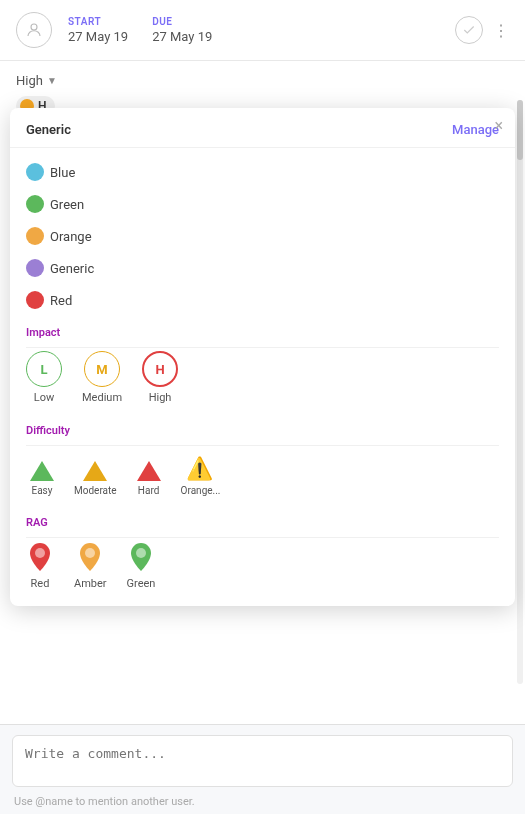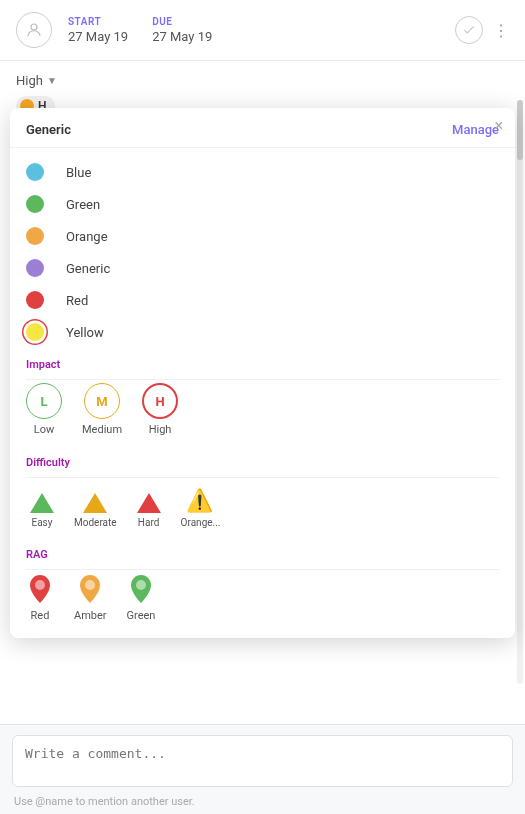--- a/index.html
+++ b/index.html
@@ -179,21 +179,21 @@
       margin: 0 0 8px 0;
     }
 
     .color-list {
       padding: 0 16px;
     }
 
     .color-item {
       display: flex;
       align-items: center;
-      gap: 22px;
+      gap: 6px;
       padding: 7px 0;
       cursor: pointer;
     }
 
     .color-dot {
       width: 18px;
       height: 18px;
       border-radius: 50%;
       flex-shrink: 0;
     }
@@ -445,24 +445,20 @@
           <span class="color-label">Orange</span>
         </div>
         <div class="color-item">
           <div class="color-dot" style="background: rgb(155, 127, 212);"></div>
           <span class="color-label">Generic</span>
         </div>
         <div class="color-item">
           <div class="color-dot" style="background: rgb(224, 64, 64);"></div>
           <span class="color-label">Red</span>
         </div>
-        <div class="color-item selected">
-          <div class="color-dot" style="background: rgb(245, 230, 66); box-shadow: rgb(255, 255, 255) 0px 0px 0px 2.5px, rgb(224, 64, 64) 0px 0px 0px 4px;"></div>
-          <span class="color-label">Yellow</span>
-        </div>
       </div>
 
     <div class="sub-section">
       <div class="sub-section-title">Impact</div>
       <div class="impact-row" id="impact-row">
       <div class="impact-item">
             <div class="impact-circle low">L</div>
             <span class="impact-label">Low</span>
           </div>
           <div class="impact-item">

